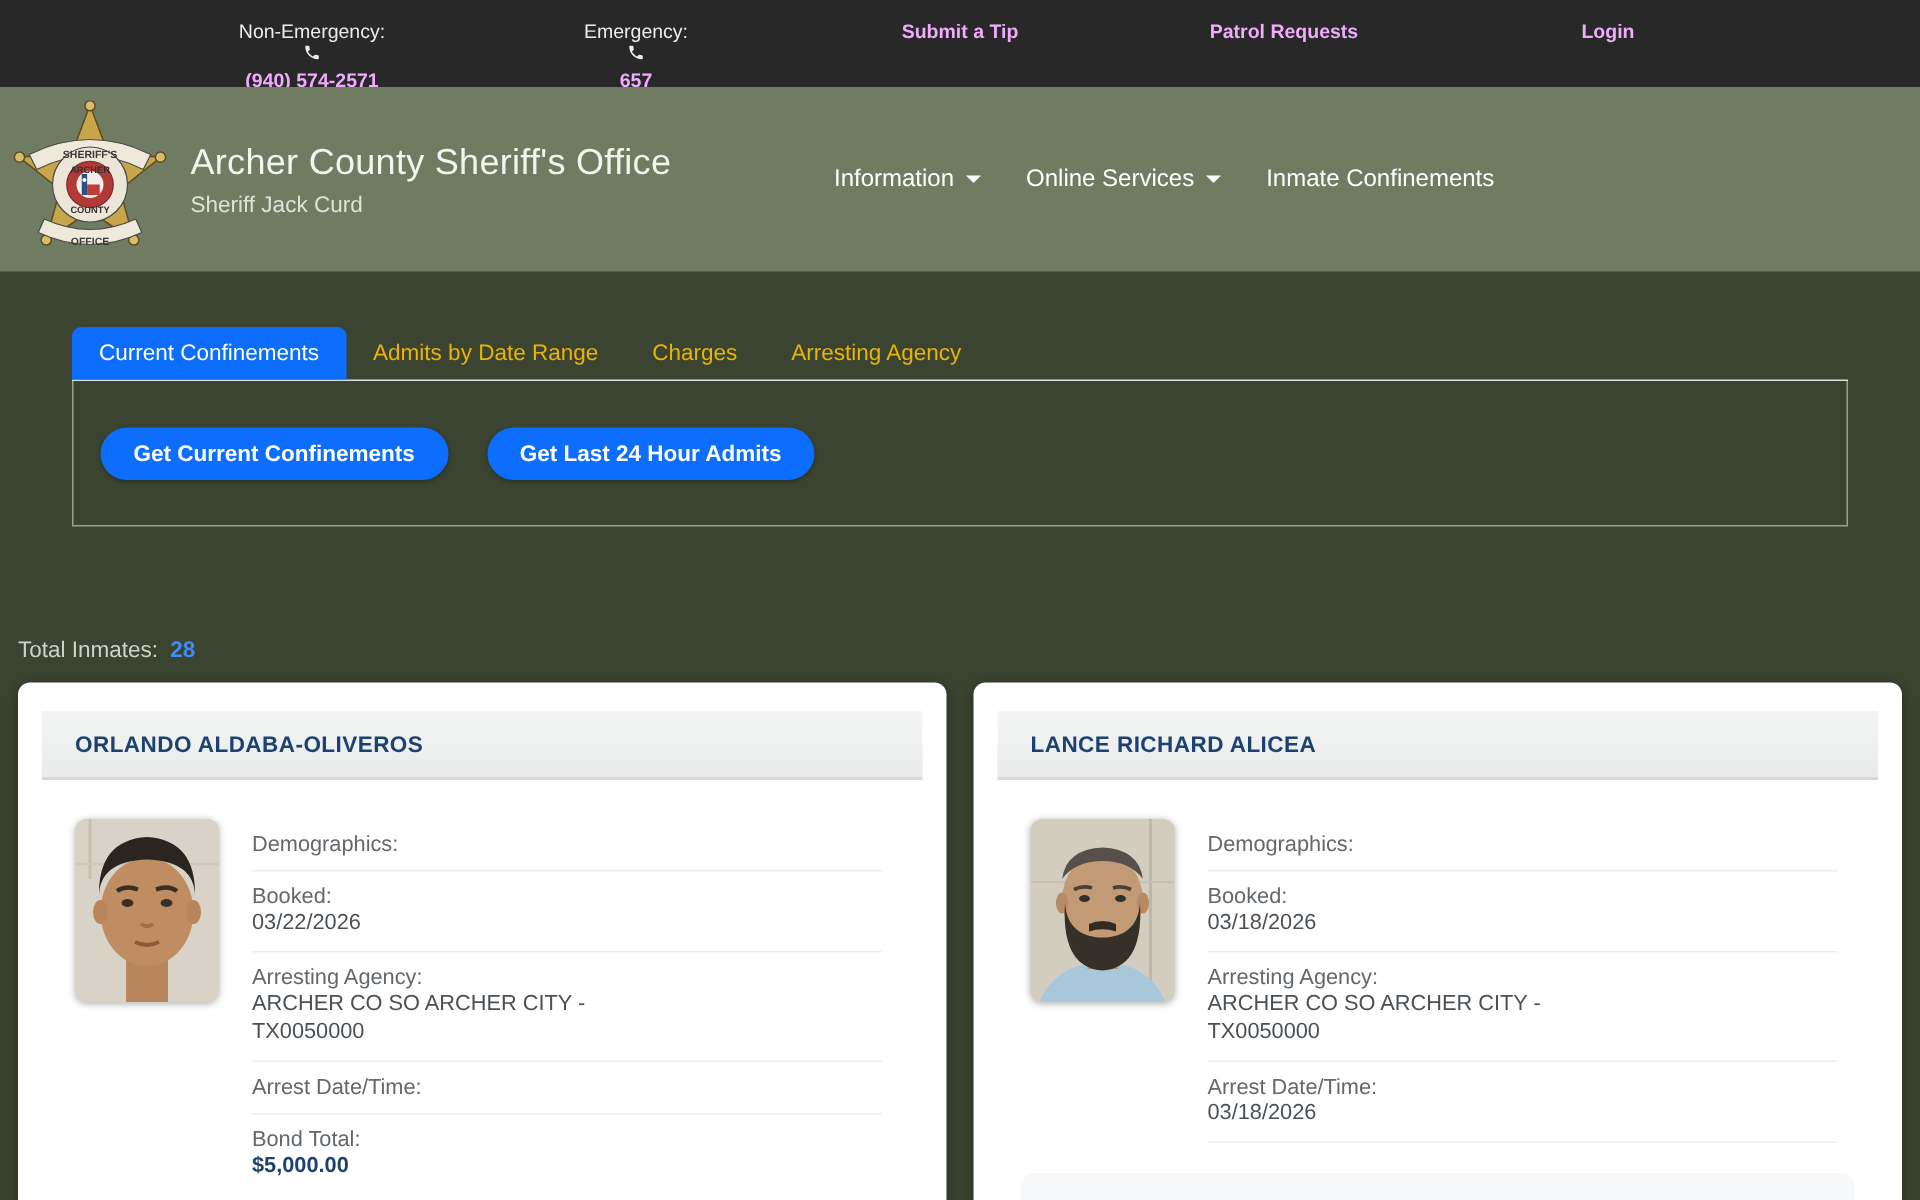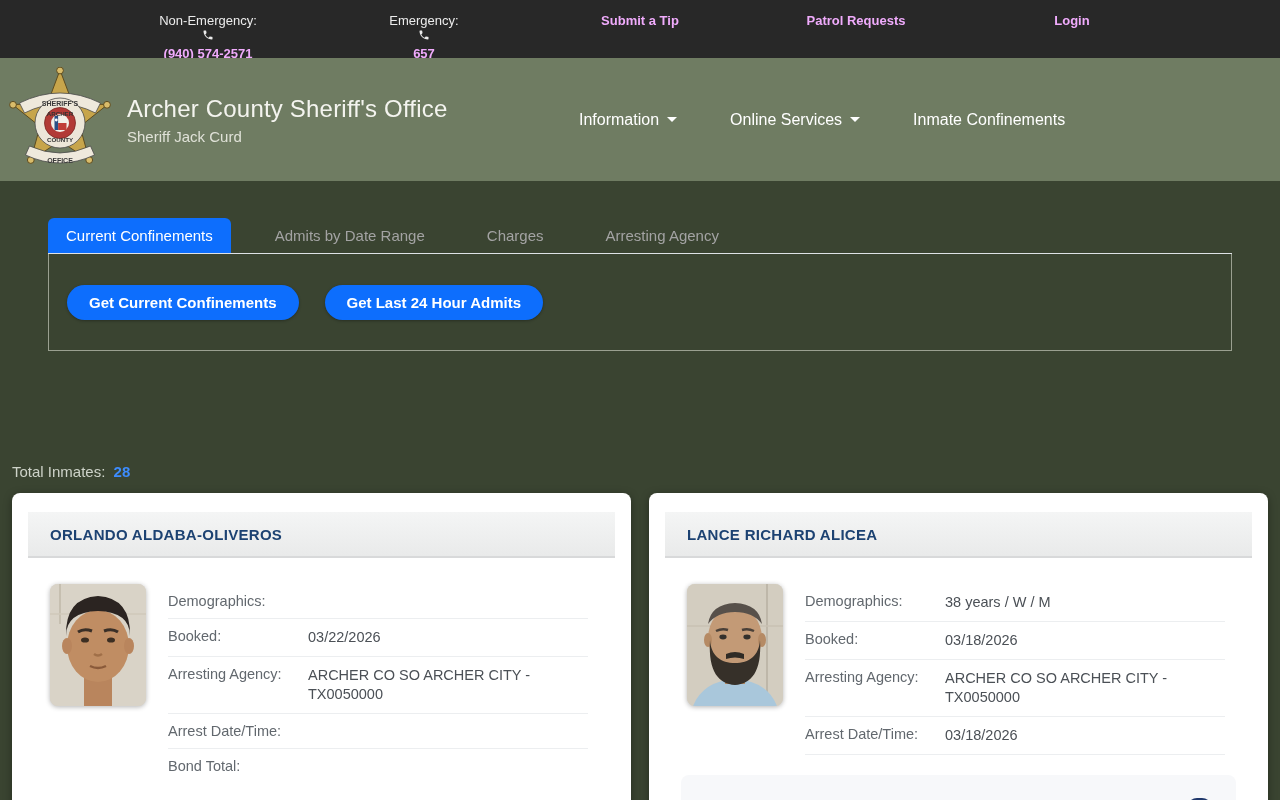--- a/index.html
+++ b/index.html
@@ -13,48 +13,48 @@
   .phone-line { display: inline-flex; align-items: center; gap: 5px; justify-content: center; flex-direction: column; }
   .phone-icon svg { display: block; }
 
   
   .header { height: 123px; background: #6f7c62; position: relative; display: flex; align-items: center; padding-left: 7px; }
   .logo { width: 106px; height: 106px; flex: none; }
   .brand { margin-left: 14px; }
   .brand .title { font-size: 24px; color: #f4f4ef; font-weight: normal; letter-spacing: 0.2px; }
   .brand .subtitle { font-size: 15px; color: #e0e2d8; margin-top: 5px; }
   .mainnav { position: absolute; left: 556px; top: 0; height: 100%; display: flex; align-items: center; gap: 30px; }
-  .nav-item { color: #ffffff; font-size: 16px; display: inline-flex; align-items: center; gap: 8px; cursor: pointer; white-space: nowrap; margin-left: 23px; }
+  .nav-item { color: #ffffff; font-size: 16px; display: inline-flex; align-items: center; gap: 8px; cursor: pointer; white-space: nowrap; }
   .caret { width: 0; height: 0; border-left: 5px solid transparent; border-right: 5px solid transparent; border-top: 5px solid #fff; display: inline-block; }
 
   
   .tabs-wrap { margin: 37px 48px 0 48px; }
-  .tabs { display: flex; border-bottom: 1px solid #dee2e6; gap: 26px; }
+  .tabs { display: flex; border-bottom: 1px solid #dee2e6; }
   .tab { font-size: 15px; padding: 9px 18px; cursor: pointer; white-space: nowrap; }
   .tab.active { background: #0d6efd; color: #ffffff; border-radius: 6px 6px 0 0; }
-  .tab.inactive { color: #a3a3a3; }
+  .tab.inactive { color: #eab308; }
   .tab-panel { border: 1px solid rgba(233,236,222,0.55); border-top: none; height: 97px; padding: 31px 0 0 18px; display: flex; gap: 26px; }
   .pill-btn { border: none; border-radius: 50px; color: #fff; font-size: 15px; font-weight: bold; font-family: "Liberation Sans", sans-serif; padding: 0 22px; height: 35px; cursor: pointer; box-shadow: 0 1px 3px rgba(0,0,0,0.3); }
   .btn-blue { background: #0d6efd; }
   .btn-green { background: #41c452; }
 
   
-  .summary { margin: 112px 0 0 12px; font-size: 15px; color: #ced3c9; }
+  .summary { margin: 74px 0 0 12px; font-size: 15px; color: #ced3c9; }
   .summary .count { color: #3d8cfd; font-weight: bold; margin-left: 4px; }
 
   
   .cards { display: flex; gap: 18px; margin: 13px 12px 0 12px; }
   .card { width: 619px; height: 430px; background: #ffffff; border-radius: 8px; box-shadow: 0 2px 8px rgba(0,0,0,0.35); padding: 19px 16px 0 16px; }
   .name-bar { background: linear-gradient(#f4f5f5, #e9eaea); border-bottom: 2px solid #d8d9da; height: 46px; display: flex; align-items: center; padding: 0 22px; }
   .inmate-name { color: #1c4272; font-size: 15px; font-weight: bold; letter-spacing: 0.3px; }
   .details { display: flex; margin: 26px 0 0 22px; }
   .photo { width: 96px; height: 122px; border-radius: 8px; overflow: hidden; flex: none; box-shadow: 0 1px 5px rgba(0,0,0,0.3); background: #d9d3c7; }
   .photo svg { display: block; }
   .dtable { margin-left: 22px; width: 420px; font-size: 14.5px; }
-  .drow { display: flex; padding: 9px 0; border-bottom: 1px solid #eceef0; align-items: flex-start; }
+  .drow { display: flex; padding: 9px 0; border-bottom: 1px solid #eceef0; align-items: flex-start; flex-direction: column; }
   .drow.no-border { border-bottom: none; }
   .dlabel { width: 140px; color: #62686e; flex: none; }
   .dvalue { width: 225px; color: #4b5056; line-height: 19px; }
   .dvalue.bond { color: #1c4272; font-weight: bold; }
   .charges-box { background: #f7f8fa; border-radius: 8px; margin: 20px 16px 0 16px; padding: 23px 24px 20px 24px; }
   .charges-head { display: flex; justify-content: space-between; align-items: center; }
   .charges-title { color: #1c4272; font-size: 15px; font-weight: bold; }
   .count-badge { background: #20386b; color: #fff; font-size: 12px; font-weight: bold; border-radius: 10px; padding: 3px 9px; min-width: 24px; text-align: center; }
 </style>
 </head>
@@ -185,20 +185,21 @@
         </div>
         <div class="drow">
           <span class="dlabel">Arresting Agency:</span>
           <span class="dvalue">ARCHER CO SO ARCHER CITY - TX0050000</span>
         </div>
         <div class="drow">
           <span class="dlabel">Arrest Date/Time:</span>
         </div>
         <div class="drow no-border">
           <span class="dlabel">Bond Total:</span>
+          <span class="dvalue bond">$5,000.00</span>
         </div>
       </div>
     </div>
     <div class="charges-box">
       <div class="charges-head">
         <span class="charges-title">Charges</span>
         <span class="count-badge">2</span>
       </div>
     </div>
   </div>
@@ -223,21 +224,20 @@
           <path d="M55,46 Q61,44 67,47" stroke="#4a4038" stroke-width="2.5" fill="none"></path>
           <ellipse cx="36" cy="53" rx="3.6" ry="2.4" fill="#33302c"></ellipse>
           <ellipse cx="60" cy="53" rx="3.6" ry="2.4" fill="#33302c"></ellipse>
           <path d="M23,56 C21,88 32,100 48,101 C64,100 75,88 73,56 C72,72 62,79 48,79 C34,79 24,72 23,56 Z" fill="#363029"></path>
           <path d="M39,70 Q48,66 57,70 L57,75 Q48,72 39,75 Z" fill="#302b25"></path>
         </svg>
       </div>
       <div class="dtable">
         <div class="drow">
           <span class="dlabel">Demographics:</span>
-          <span class="dvalue">38 years / W / M</span>
         </div>
         <div class="drow">
           <span class="dlabel">Booked:</span>
           <span class="dvalue">03/18/2026</span>
         </div>
         <div class="drow">
           <span class="dlabel">Arresting Agency:</span>
           <span class="dvalue">ARCHER CO SO ARCHER CITY - TX0050000</span>
         </div>
         <div class="drow">

